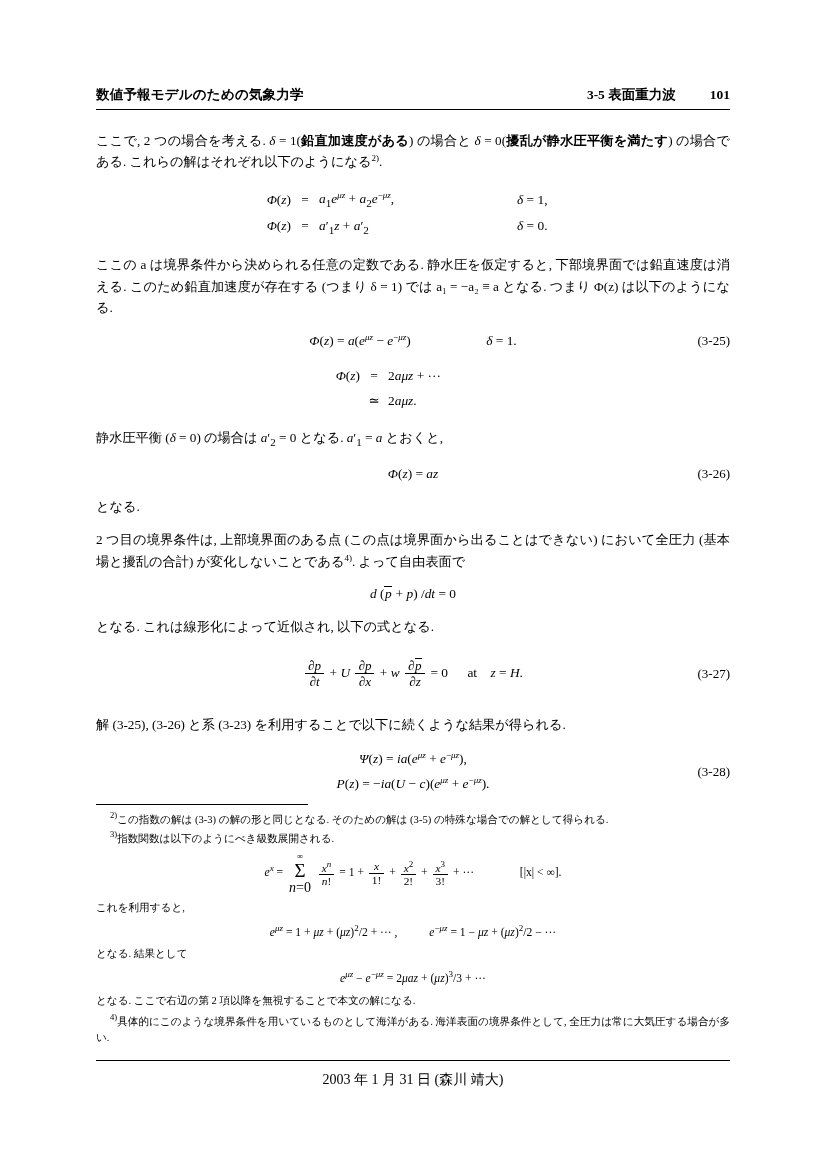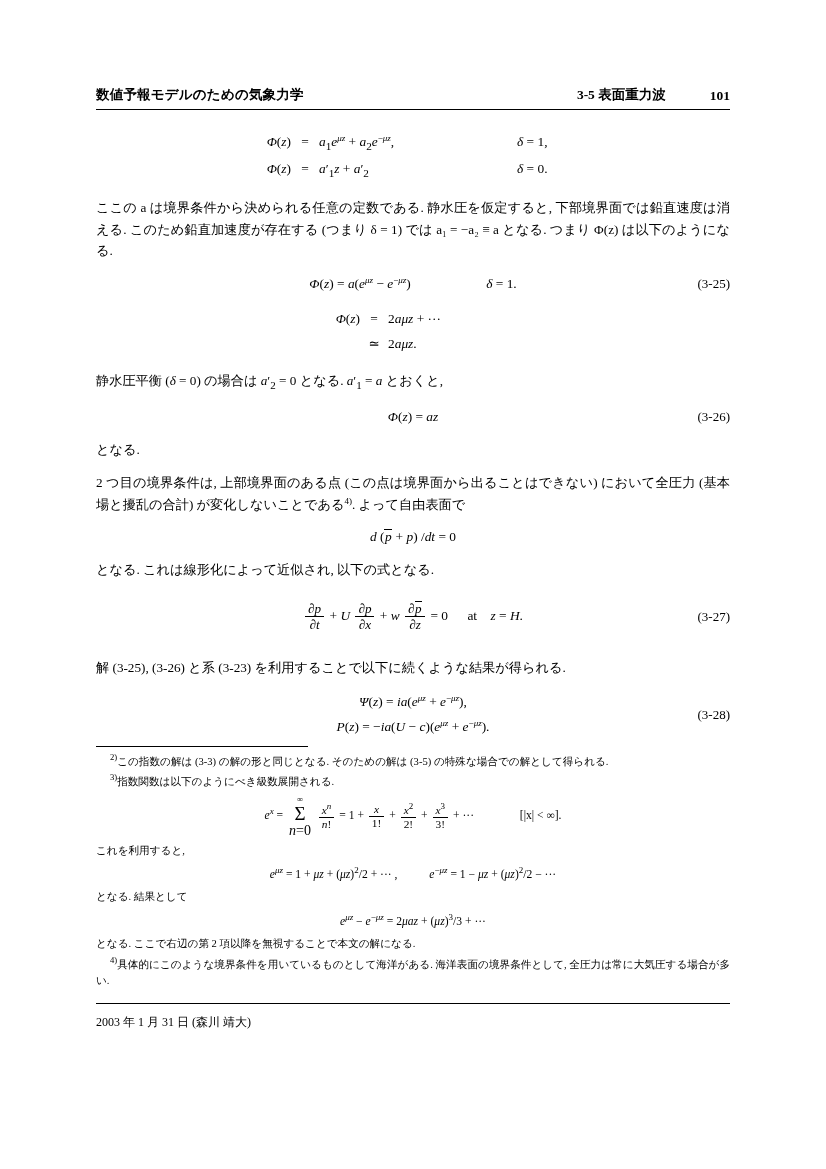--- a/index.html
+++ b/index.html
@@ -27,22 +27,22 @@
     display: flex;
     align-items: baseline;
     justify-content: space-between;
     font-weight: bold;
     font-size: 13.5px;
     padding-bottom: 5px;
   }
   .header-left { letter-spacing: 0.2px; }
   .header-right {
     display: flex;
-    align-items: flex-end;
-    gap: 44px;
+    align-items: center;
+    gap: 34px;
   }
   .header-rule {
     border-bottom: 1.2px solid #000;
     margin-bottom: 20px;
   }
   
   .para {
     font-size: 13.2px;
     line-height: 1.62;
     text-align: justify;
@@ -121,39 +121,42 @@
     margin: 5px 0;
     text-indent: 0;
   }
   .fn-plain { text-indent: 0; margin: 2px 0; }
   
   .footer-rule {
     border-top: 1px solid #000;
     margin-top: 14px;
   }
   .footer {
-    text-align: left;
-    font-size: 12px;
+    text-align: center;
+    font-size: 14px;
     padding-top: 10px;
   }
 </style>
 </head>
 <body>
 
 <div class="page">
 
   <div class="header">
     <div class="header-left">数値予報モデルのための気象力学</div>
     <div class="header-right">
       <span>3-5 表面重力波</span>
       <span>101</span>
     </div>
   </div>
   <div class="header-rule"></div>
 
+  <div class="para">
+    ここで, 2 つの場合を考える. <span class="it">δ</span> = 1(<span class="bold">鉛直加速度がある</span>) の場合と <span class="it">δ</span> = 0(<span class="bold">擾乱が静水圧平衡を満たす</span>) の場合である. これらの解はそれぞれ以下のようになる<sup>2)</sup>.
+  </div>
 
   <div class="mathblock">
     <div class="mathrows">
       <div class="mathrow">
         <span class="mcell-l"><span class="it">Φ</span>(<span class="it">z</span>)</span>
         <span class="mcell-op">=</span>
         <span class="mcell-r"><span class="it">a</span><sub>1</sub><span class="it">e</span><sup><span class="it">μz</span></sup> + <span class="it">a</span><sub>2</sub><span class="it">e</span><sup>−<span class="it">μz</span></sup>,</span>
         <span class="mcell-cond"><span class="it">δ</span> = 1,</span>
       </div>
       <div class="mathrow">

